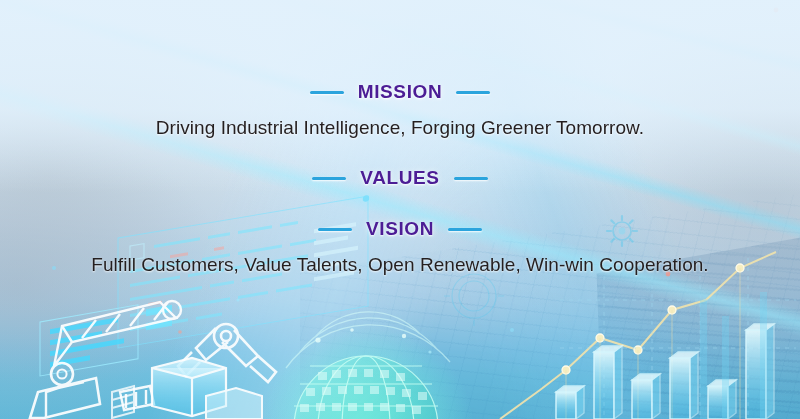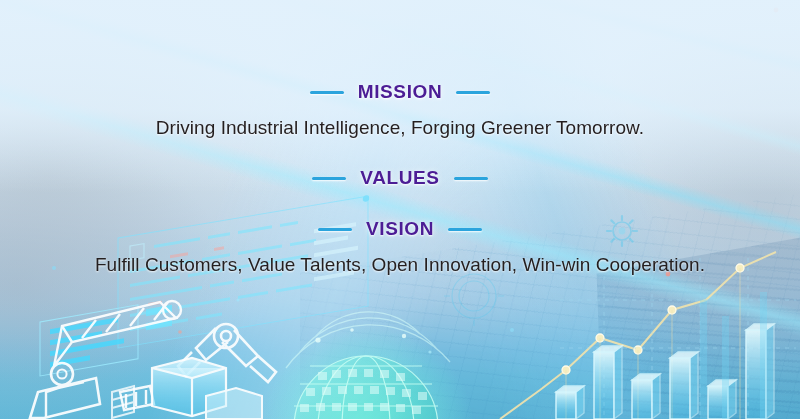--- a/index.html
+++ b/index.html
@@ -406,17 +406,17 @@
         <span class="dash"></span>
       </div>
     </div>
 
     <div class="block">
       <div class="head-row">
         <span class="dash"></span>
         <span class="head-text">VISION</span>
         <span class="dash"></span>
       </div>
-      <div class="tagline">Fulfill Customers, Value Talents, Open Innovation, Win-win Cooperation.</div>
+      <div class="tagline">Fulfill Customers, Value Talents, Open Renewable, Win-win Cooperation.</div>
     </div>
 
   </div>
 </div>
 
 </body></html>

